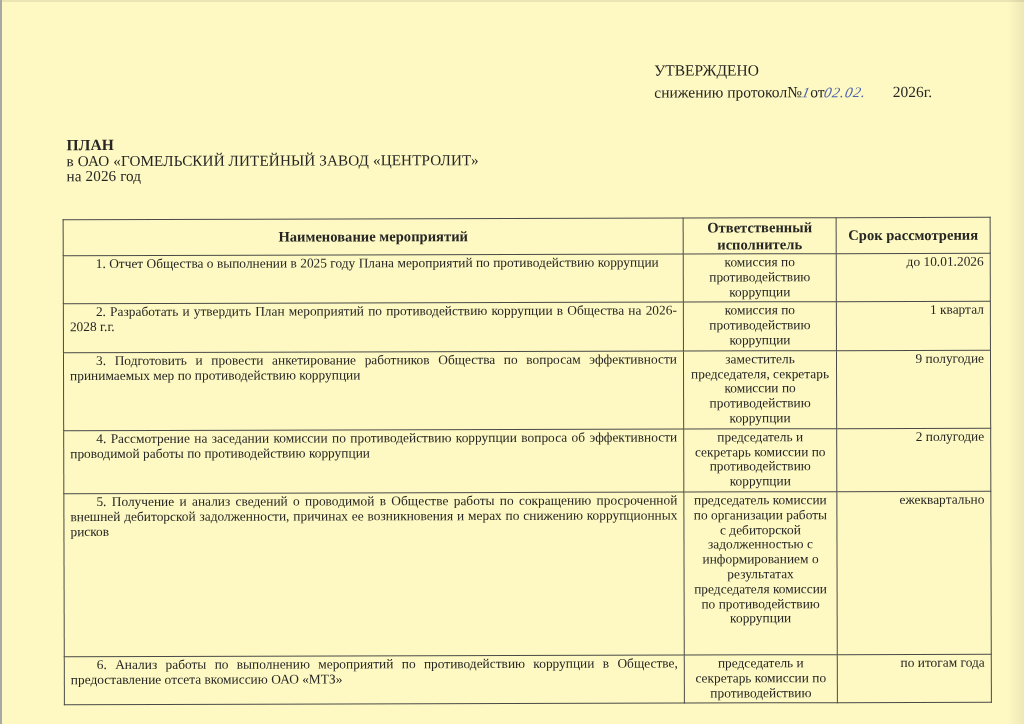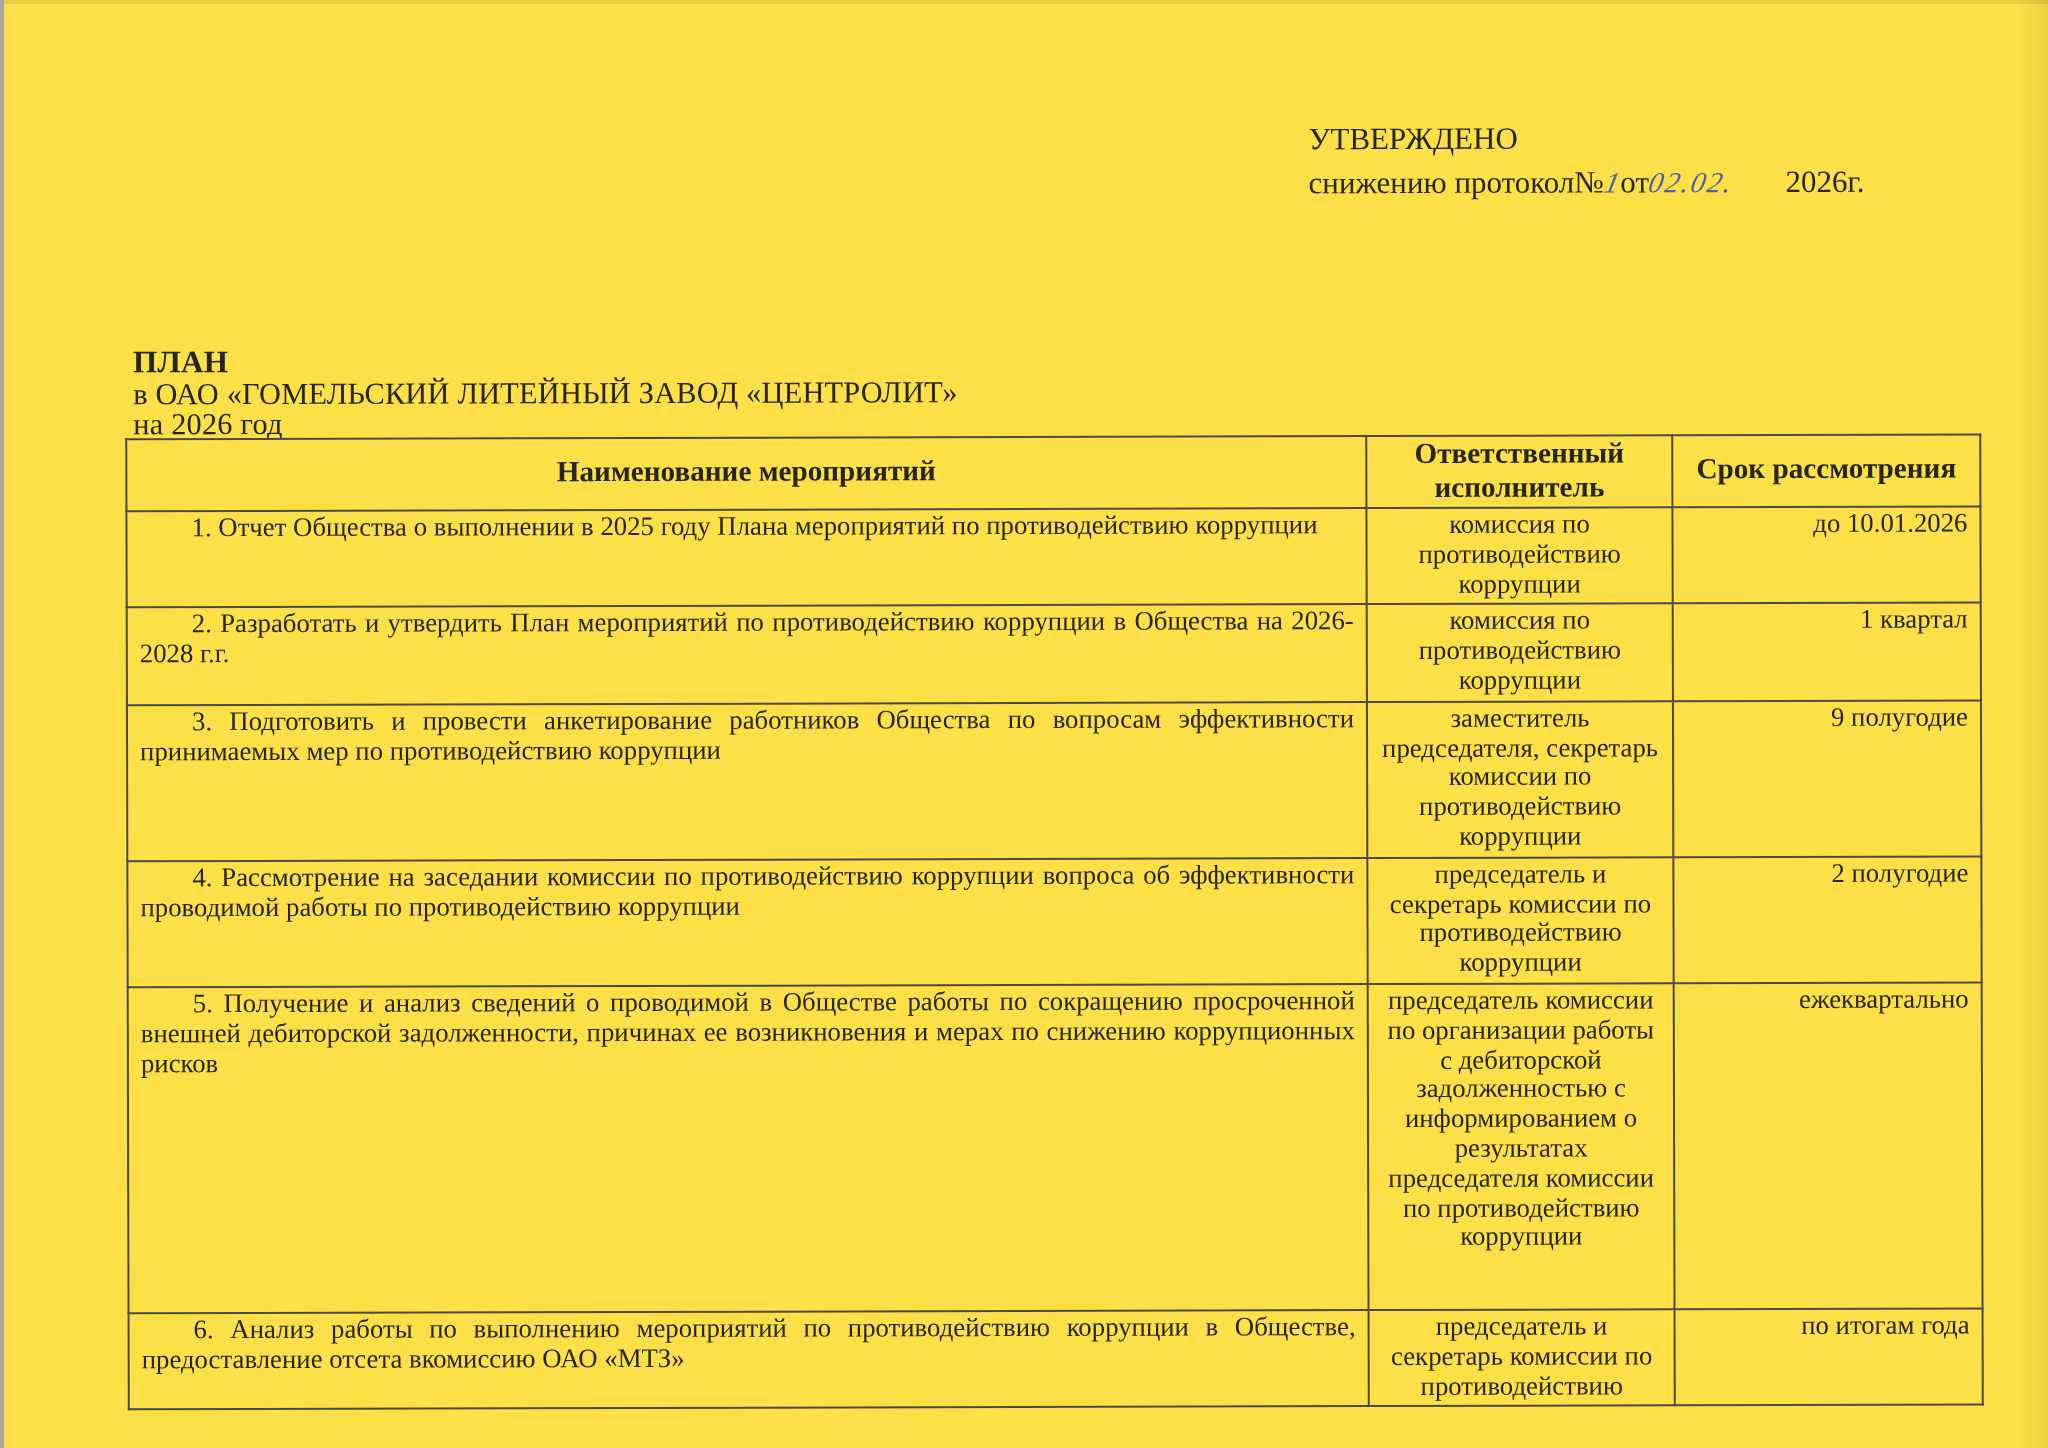--- a/index.html
+++ b/index.html
@@ -6,21 +6,21 @@
   body{
     width:1024px;height:724px;
     background:#eceae8;
     font-family:"Liberation Serif","DejaVu Serif",serif;
     color:#262624;
     overflow:hidden;
     position:relative;
   }
   .page{
     position:absolute; inset:0;
-    background:#fde047;
+    background:#fef9c3;
   }
   .page-edge-left{
     position:absolute;left:0;top:0;bottom:0;width:2px;
     background:#a8a8a6;
   }
   .page-edge-right{
     position:absolute;right:0;top:0;bottom:0;width:16px;
     background:linear-gradient(to right, rgba(0,0,0,0), rgba(0,0,0,0.07));
   }
   .page-edge-top{
@@ -45,21 +45,21 @@
     font-size:14.5px;
     letter-spacing:1px;
   }
   .gap{ display:inline-block; width:26px; }
   
   .title-block{
     position:absolute; left:67px; top:136px;
     font-size:15.2px; line-height:15.6px;
     letter-spacing:0.1px;
   }
-  .title-block .bold{ font-weight:bold; font-size:15.6px;margin-top:37px; }
+  .title-block .bold{ font-weight:bold; font-size:15.6px; }
   
   table.plan{
     position:absolute; left:63px; top:218px;
     width:927px;
     border-collapse:collapse;
     table-layout:fixed;
     font-size:13.4px;
     line-height:14.8px;
   }
   table.plan col.c1{ width:620px; }

